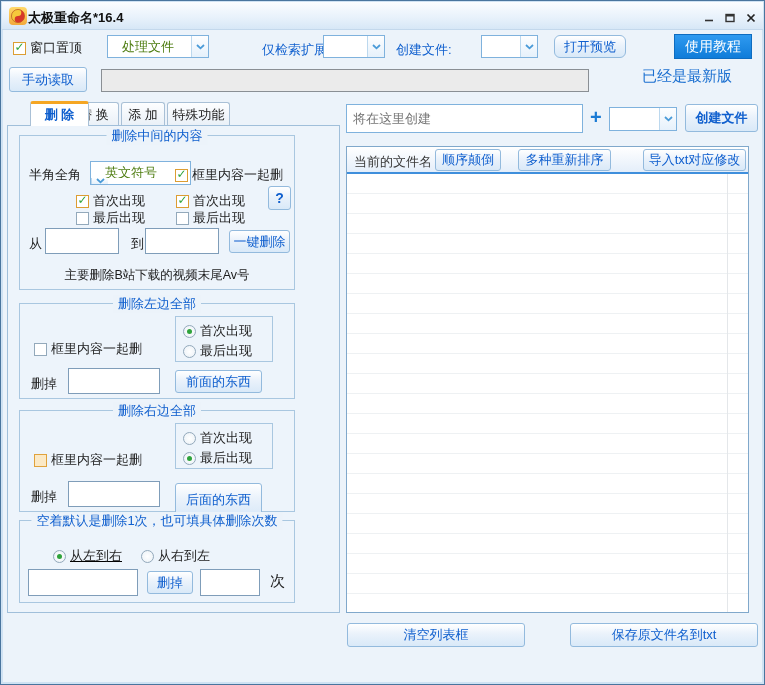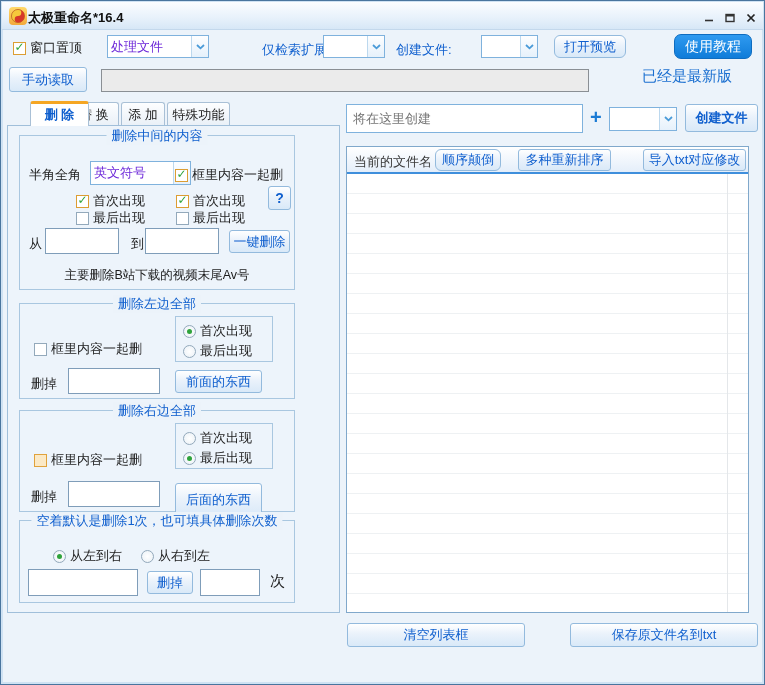--- a/index.html
+++ b/index.html
@@ -27,27 +27,27 @@
   
   .btn {
     display:flex; align-items:center; justify-content:center;
     background:linear-gradient(#ffffff,#eaf2fb 45%,#d9e9f8);
     border:1px solid #93badd; border-radius:3px;
     color:#0f5fce; font-size:13px; white-space:nowrap; cursor:default;
   }
   .btn-primary {
     display:flex; align-items:center; justify-content:center;
     background:linear-gradient(#2f9af0,#0f7cd9);
-    border:1px solid #0e6cc0; border-radius:7px;
+    border:1px solid #0e6cc0; border-radius:0;
     color:#ffffff; font-size:14px; white-space:nowrap;
   }
   .input { background:#fff; border:1px solid #7f9db9; }
   .input-disabled { background:#ebebeb; border:1px solid #8a8f94; }
   .sel { display:flex; background:#fff; border:1px solid #7fb2dd; align-items:stretch; }
-  .sel-val { flex:1; font-size:13px; color:#6d28d9; padding:2px 3px; overflow:hidden; white-space:nowrap; }
+  .sel-val { flex:1; font-size:13px; color:#4d7c0f; padding:2px 14px; overflow:hidden; white-space:nowrap; }
   .sel-btn { width:17px; display:flex; align-items:center; justify-content:center; background:linear-gradient(#fdfeff,#e6f1fb); border-left:1px solid #bcd8ee; }
 
   .cb { display:flex; align-items:center; gap:4px; }
   .cbbox { width:13px; height:13px; background:#fff; border:1px solid #93a9bb; display:flex; align-items:center; justify-content:center; flex:none; }
   .cbbox.checked { border-color:#dc9e33; }
   .cbbox.orange { border-color:#e0a23c; background:#fbe9c6; }
   .checkmark { color:#2fa33c; font-size:12px; font-weight:bold; line-height:1; margin-top:-2px; }
 
   .radio { display:flex; align-items:center; gap:4px; }
   .rdot { width:13px; height:13px; border-radius:50%; border:1px solid #93a9bb; background:radial-gradient(#ffffff,#e9f0f6); position:relative; flex:none; }
@@ -157,21 +157,21 @@
   <div class="tab" style="left:68px;width:50px;">替 换</div>
   <div class="tab" style="left:120px;width:44px;">添 加</div>
   <div class="tab" style="left:166px;width:63px;">特殊功能</div>
 
   <div class="panel-body">
 
     <div class="grp abs" style="left:11px;top:9px;width:276px;height:155px;">
       <span class="grp-title">删除中间的内容</span>
 
       <span class="lbl abs" style="left:9px;top:30px;">半角全角</span>
-      <div class="sel abs" style="left:70px;top:25px;width:101px;height:24px;">
+      <div class="sel abs" style="left:70px;top:25px;width:101px;height:24px;flex-direction:column;">
         <span class="sel-val">英文符号</span>
         <span class="sel-btn">
           <svg width="9" height="6" viewBox="0 0 9 6">
               <path d="M1 1 L4.5 4.3 L8 1" stroke="#4a9bd8" stroke-width="1.8" fill="none"></path>
             </svg>
         </span>
       </div>
       <div class="cb abs" style="left:155px;top:30px;">
         <span class="cbbox checked">
             <i class="checkmark">✓</i>
@@ -254,21 +254,21 @@
       </div>
 
       <span class="lbl abs" style="left:11px;top:77px;">删掉</span>
       <input class="input abs" style="left: 48px; top: 70px; width: 92px; height: 26px;">
       <div class="btn abs" style="left:155px;top:72px;width:87px;height:34px;">后面的东西</div>
     </div>
 
     <div class="grp abs" style="left:11px;top:394px;width:276px;height:83px;">
       <span class="grp-title">空着默认是删除1次，也可填具体删除次数</span>
 
-      <div class="radio abs" style="left:33px;top:26px;">
+      <div class="radio abs" style="left:33px;top:26px;text-decoration:underline;">
         <span class="rdot sel"></span>
         <span class="lbl">从左到右</span>
       </div>
       <div class="radio abs" style="left:121px;top:26px;">
         <span class="rdot"></span>
         <span class="lbl">从右到左</span>
       </div>
 
       <input class="input abs" style="left: 8px; top: 48px; width: 110px; height: 27px;">
       <div class="btn abs" style="left:127px;top:50px;width:46px;height:23px;">删掉</div>
@@ -285,21 +285,21 @@
       <svg width="9" height="6" viewBox="0 0 9 6">
           <path d="M1 1 L4.5 4.3 L8 1" stroke="#4a9bd8" stroke-width="1.8" fill="none"></path>
         </svg>
     </span>
   </div>
   <div class="btn abs" style="left:684px;top:103px;width:73px;height:28px;font-weight:bold;">创建文件</div>
 
   <div class="listbox">
     <div class="list-header">
       <span class="abs" style="left:7px;top:6px;font-size:13px;color:#3a3a3a;white-space:nowrap;">当前的文件名</span>
-      <div class="btn hbtn" style="left:88px;width:66px;border-radius:6px;">顺序颠倒</div>
+      <div class="btn hbtn" style="left:88px;width:66px;">顺序颠倒</div>
       <div class="btn hbtn" style="left:171px;width:93px;">多种重新排序</div>
       <div class="btn hbtn" style="left:296px;width:103px;">导入txt对应修改</div>
     </div>
     <div class="list-body">
       <div class="abs" style="left:380px;top:0;bottom:0;width:1px;background:#e4e7ea;"></div>
     </div>
   </div>
 
   <div class="btn abs" style="left:346px;top:622px;width:178px;height:24px;">清空列表框</div>
   <div class="btn abs" style="left:569px;top:622px;width:188px;height:24px;">保存原文件名到txt</div>

